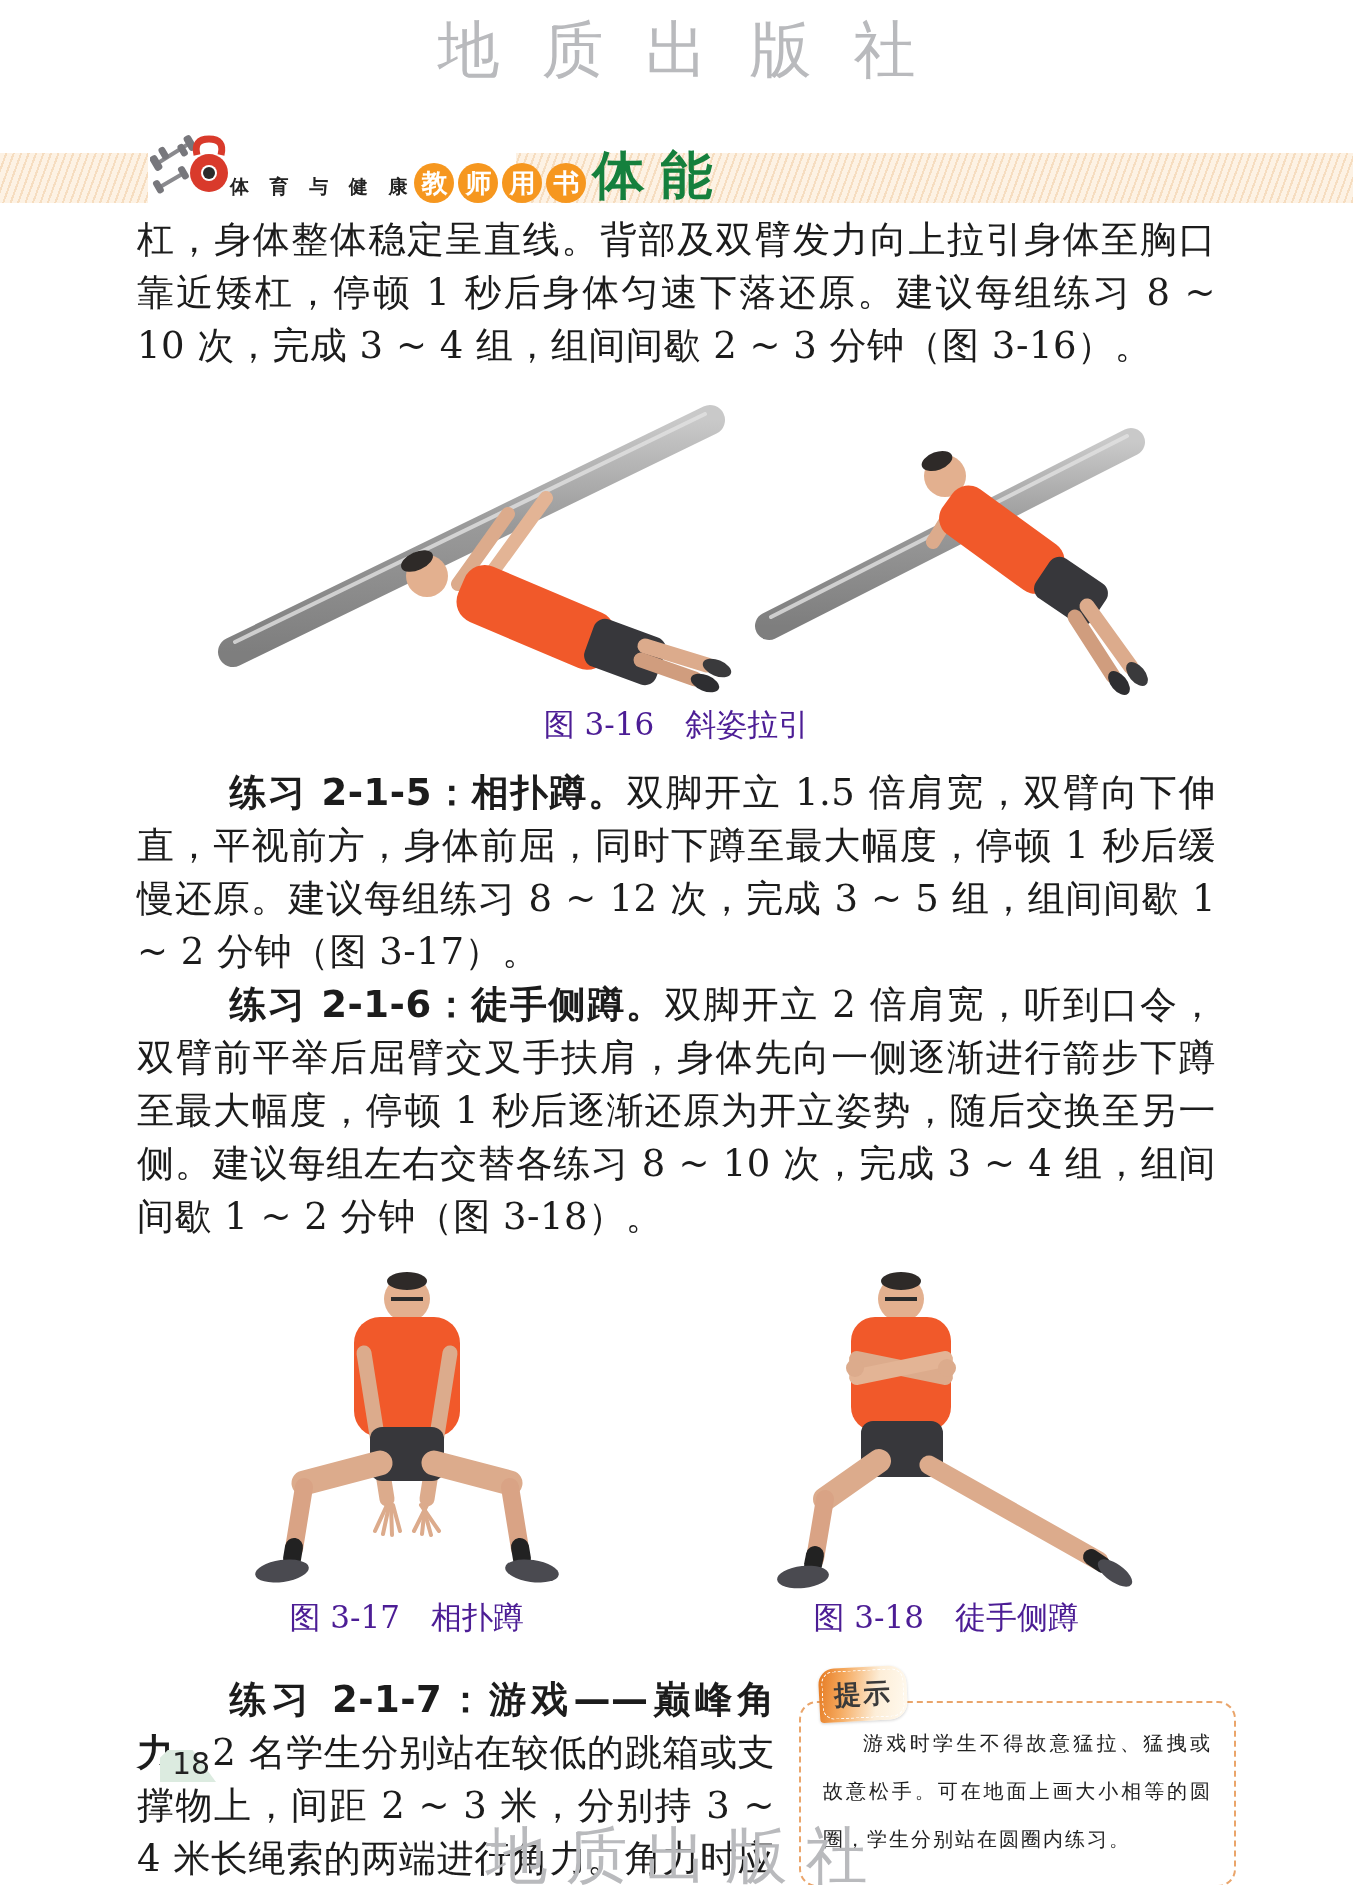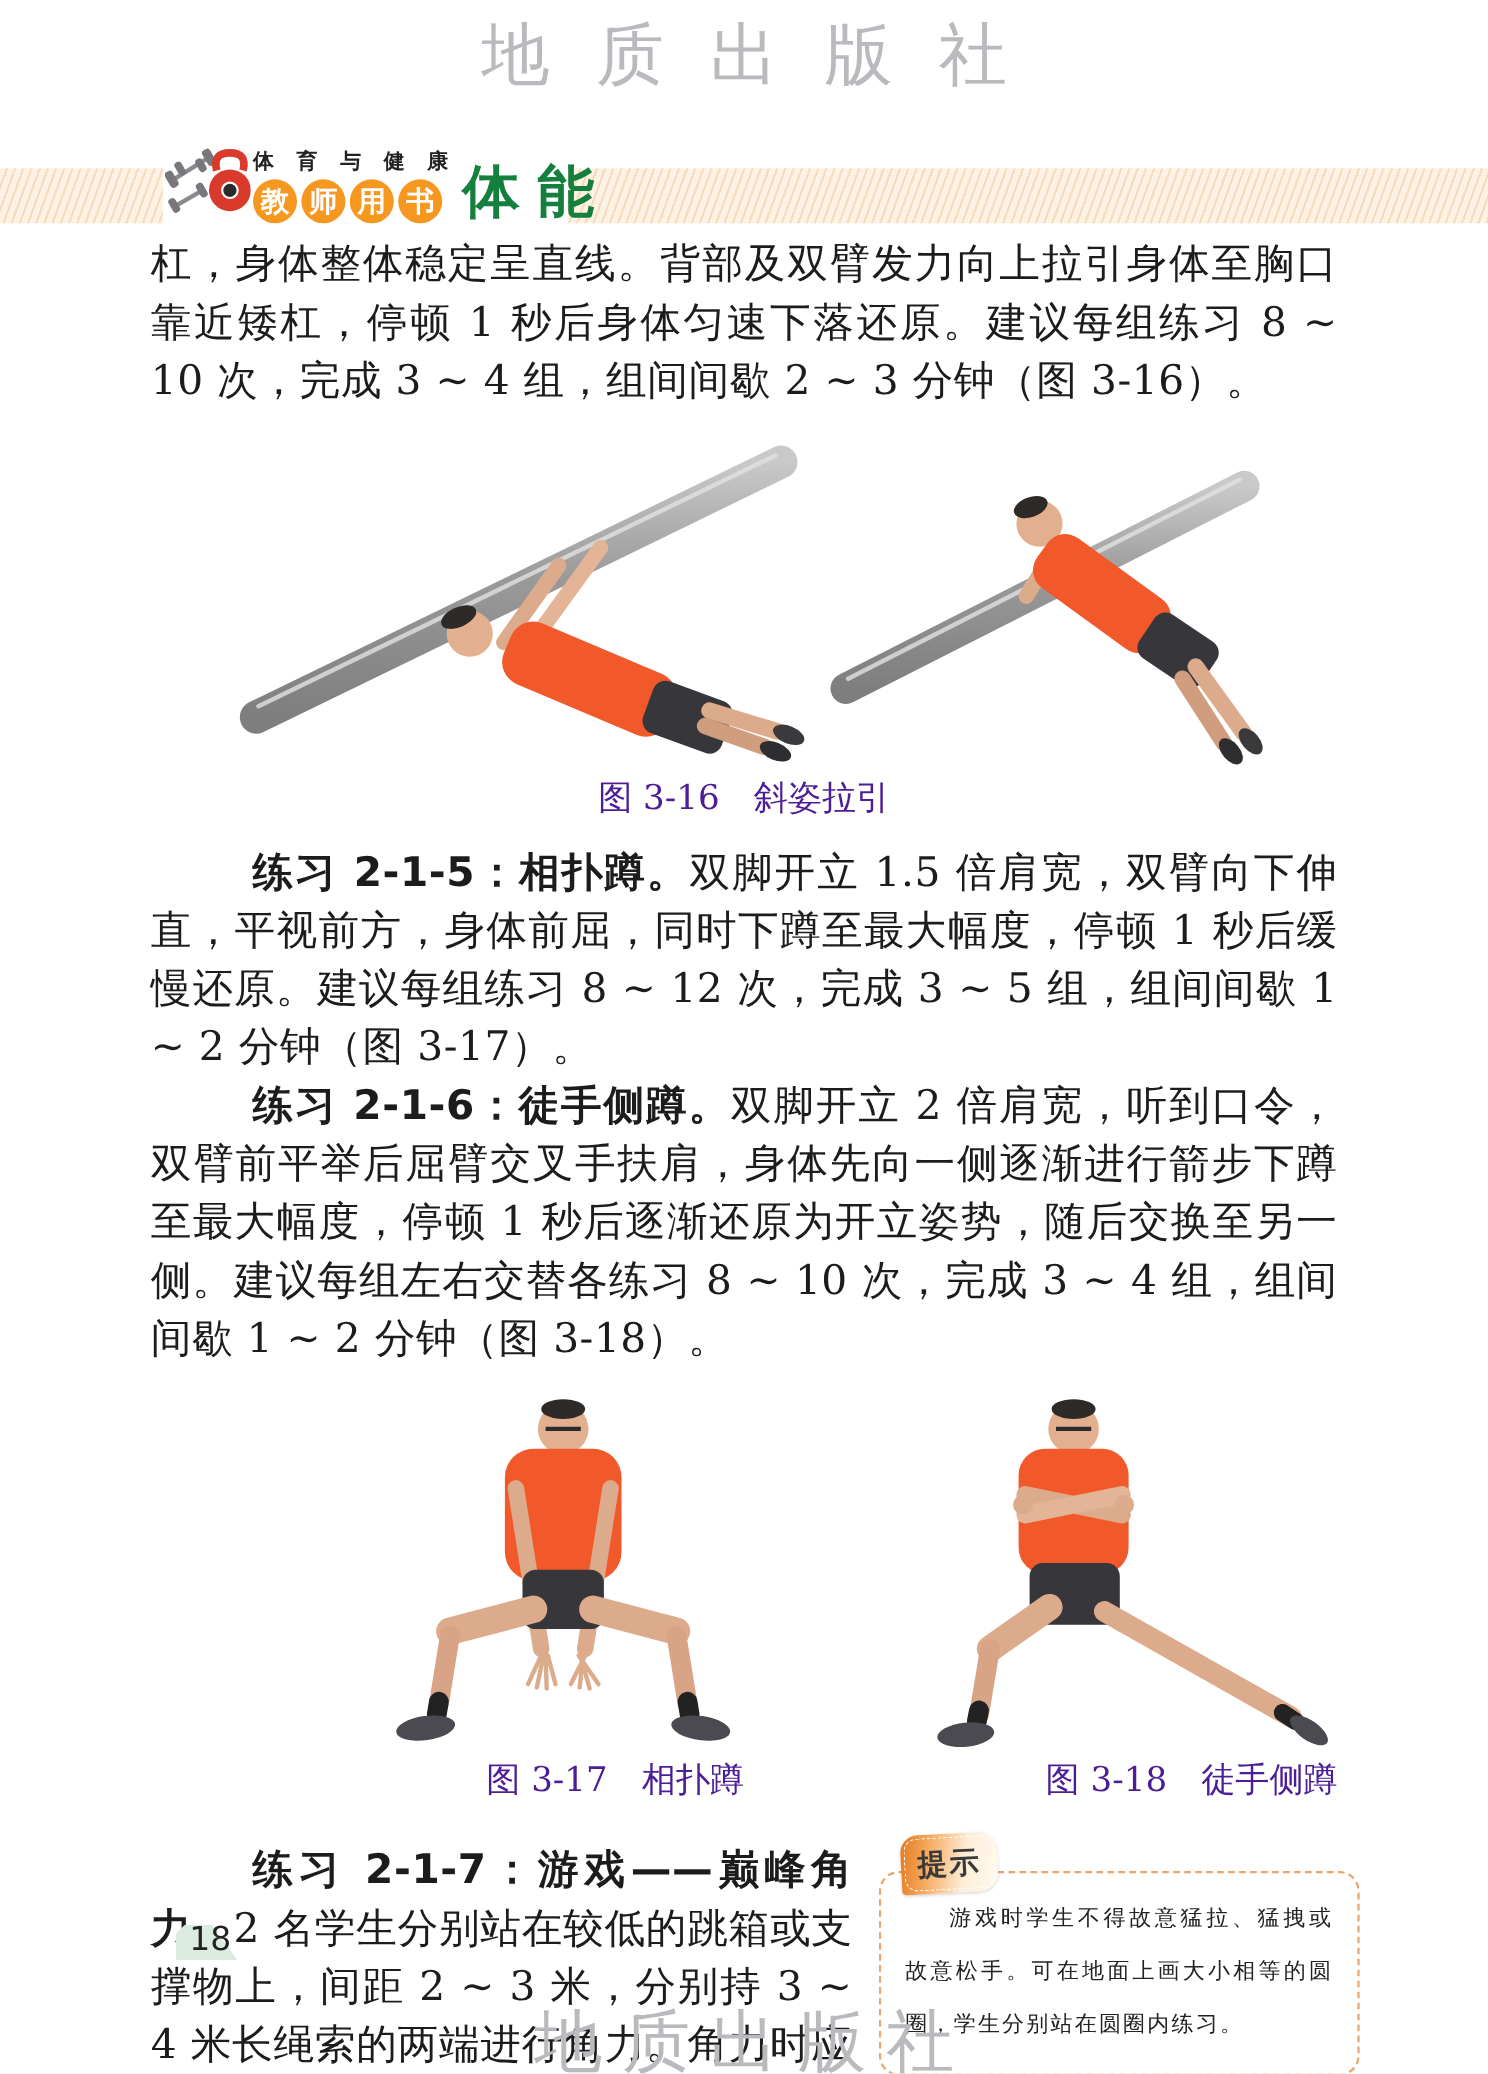--- a/index.html
+++ b/index.html
@@ -11,40 +11,40 @@
       font-family:"DejaVu Serif",serif;}
   .wm-top{top:8px;font-size:62px;letter-spacing:42px;text-indent:42px;}
   .wm-bottom{top:1814px;font-size:62px;letter-spacing:18px;text-indent:18px;}
 
   
   .band{position:absolute;top:153px;left:0;width:100%;height:50px;
         background:repeating-linear-gradient(110deg,#fdf2e4 0 5px,#f6ddc0 5px 7px);}
   .logo-box{position:absolute;top:119px;left:148px;width:368px;height:86px;background:#ffffff;
             display:flex;align-items:flex-end;padding:0 4px 2px 2px;box-sizing:border-box;}
   .logo-icon{flex:0 0 auto;margin:0 2px -2px 0;}
-  .logo-mid{display:flex;flex-direction:column;align-items:flex-start;margin-right:6px;}
+  .logo-mid{display:flex;flex-direction:row;align-items:flex-end;margin-right:6px;}
   .series-label{font-family:"DejaVu Sans",sans-serif;font-size:19px;font-weight:bold;
                 letter-spacing:7px;color:#222;margin-bottom:3px;white-space:nowrap;}
   .circles{display:flex;gap:4px;}
   .circle{width:40px;height:40px;border-radius:50%;background:#f6971f;color:#fff;
           font-family:"DejaVu Sans",sans-serif;font-weight:bold;font-size:26px;
           display:flex;align-items:center;justify-content:center;}
   .logo-title{font-family:"DejaVu Sans",sans-serif;font-weight:bold;font-size:52px;
               color:#15803d;letter-spacing:16px;line-height:1;margin-bottom:2px;white-space:nowrap;}
 
   
   .content{position:absolute;top:213px;left:137px;width:1079px;}
   .para{font-size:37px;line-height:53px;text-align:justify;margin:0;letter-spacing:0.5px;}
   .indent{text-indent:2.5em;}
   .lead{font-family:"DejaVu Sans",sans-serif;font-weight:bold;}
 
   .figrow{display:flex;justify-content:center;align-items:flex-start;gap:14px;margin-top:12px;}
   .figcaption{text-align:center;font-size:31px;margin:8px 0 0;color:#4c1d95;}
   .fig2col{display:flex;margin-top:16px;}
-  .figcell{flex:1 1 50%;display:flex;flex-direction:column;align-items:flex-end;}
+  .figcell{flex:1 1 50%;display:flex;flex-direction:column;align-items:center;}
 
   .sec-game{margin-top:34px;}
   .sec-game::after{content:"";display:block;clear:both;}
 
   
   .tipbox{float:right;width:437px;margin:2px -20px 4px 24px;position:relative;}
   .tip-frame{margin-top:26px;border:2px dashed #eaa56b;border-radius:18px;
              padding:16px 22px 22px;min-height:140px;box-sizing:border-box;}
   .tip-tab{position:absolute;top:-8px;left:20px;width:88px;height:54px;
            background:linear-gradient(100deg,#e4771e 0%,#f5a95e 28%,#fdeed8 65%,#fffaf0 100%);

